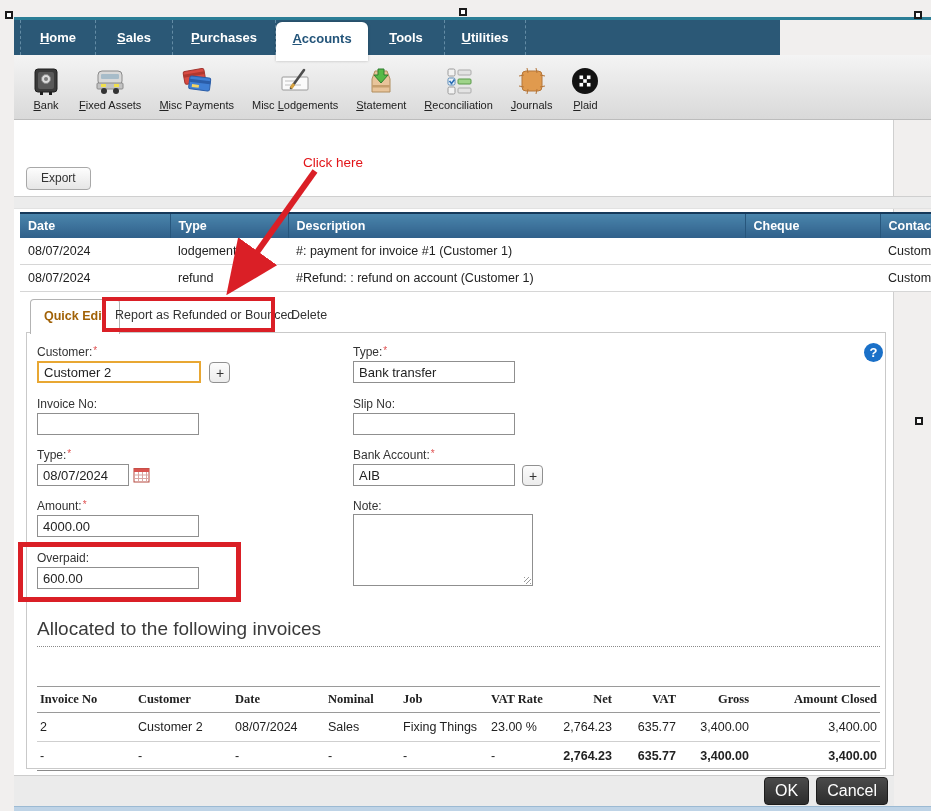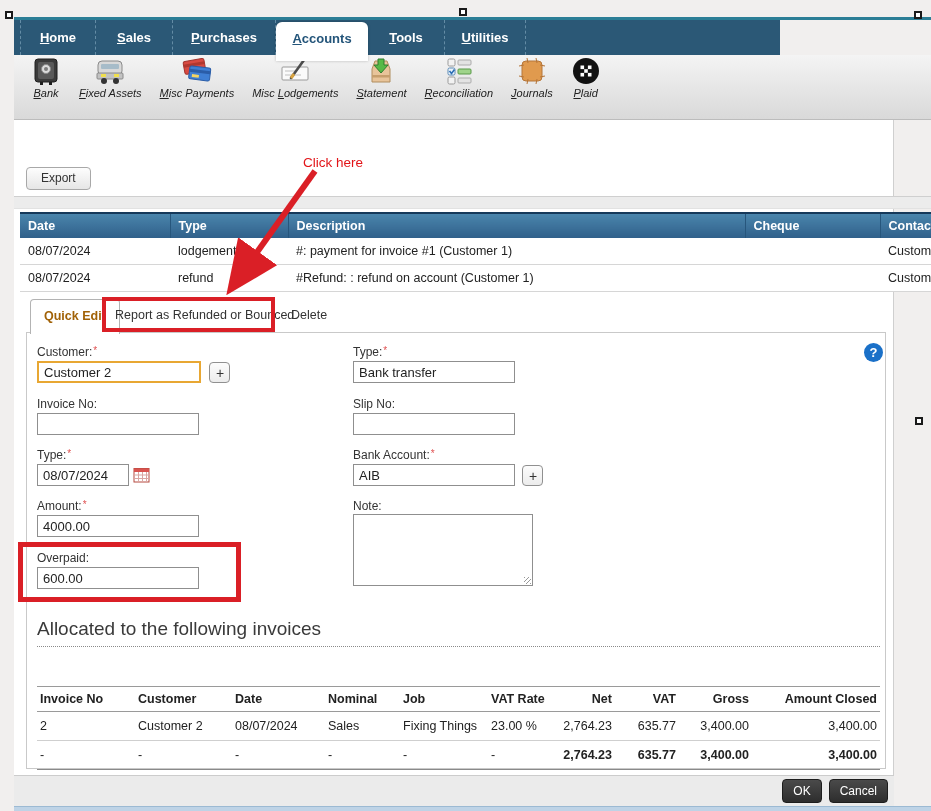--- a/index.html
+++ b/index.html
@@ -16,21 +16,21 @@
   
   .teal-strip { left:14px; top:17px; width:917px; height:3px; background:#2c7e96; }
   .navbar { left:14px; top:20px; width:766px; height:35px; background:#2b5876; display:flex; align-items:flex-start; padding-left:6px; overflow:visible; z-index:5; }
   .nav-tab { height:35px; line-height:35px; text-align:center; color:#fff; font-size:13px; font-weight:bold; border-right:1px dashed rgba(170,205,225,.45); cursor:pointer; }
   .nav-tab:first-child { border-left:1px dashed rgba(170,205,225,.45); }
   .nav-tab.active { position:relative; top:2px; height:39px; line-height:33px; background:#fff; color:#24557a; border:none; border-radius:6px 6px 0 0; z-index:7; box-shadow:0 0 3px rgba(0,0,0,.25); }
   .nav-tab u, .tool u { text-decoration:underline; }
 
   
   .toolbar { left:14px; top:55px; width:917px; height:65px; background:linear-gradient(#f4f4f4,#d9d9d9); border-bottom:1px solid #bcbcbc; display:flex; align-items:stretch; padding-left:8px; }
-  .tool { display:flex; flex-direction:column; align-items:center; justify-content:flex-end; padding:4px 9px 20px; font-size:11px; color:#222; cursor:pointer;font-style:italic; }
+  .tool { display:flex; flex-direction:column; align-items:center; justify-content:flex-end; padding:4px 9px 8px; font-size:11px; color:#222; cursor:pointer; }
   .tool .ticon { height:34px; display:flex; align-items:center; }
   .tool .lbl { margin-top:1px; white-space:nowrap; }
   .tool.active { background:linear-gradient(#dedede,#c7c7c7); border:1px solid #9c9c9c; }
 
   
   .content-bg { left:14px; top:120px; width:880px; height:686px; background:#fff; border-right:1px solid #cfcfcf; }
   .bottom-strip { left:14px; top:806px; width:917px; height:5px; background:#bed3e6; border-top:1px solid #9cbad3; }
 
   .export-btn { left:26px; top:167px; height:23px; padding:0 14px; border:1px solid #a8a8a8; border-radius:4px; background:linear-gradient(#fdfdfd,#e6e6e6); font-size:12px; color:#333; line-height:21px; cursor:pointer; }
 
@@ -63,29 +63,29 @@
   .grip { position:absolute; left:524px; top:577px; width:7px; height:7px; background:repeating-linear-gradient(135deg,#999 0 1px,transparent 1px 3px); z-index:3; }
   .help-icon { left:864px; top:343px; width:19px; height:19px; background:#1a70c8; border-radius:50%; color:#fff; font-weight:bold; font-size:13px; text-align:center; line-height:19px; z-index:3; cursor:pointer; }
   .cal-icon { left:133px; top:466px; z-index:3; cursor:pointer; }
 
   .alloc-heading { left:37px; top:618px; font-size:19px; color:#3a3a3a; z-index:2; }
   .alloc-rule { left:37px; top:646px; width:843px; border-bottom:1px dotted #8a8a8a; z-index:2; }
 
   
   .inv-wrap { left:37px; top:686px; width:843px; z-index:2; }
   table.inv { width:843px; border-collapse:collapse; table-layout:fixed; font-size:12.5px; }
-  table.inv th { font-weight:bold; color:#222; text-align:left; padding:5px 3px; border-top:1px solid #9a9a9a; border-bottom:1px solid #9a9a9a; }
+  table.inv th { font-weight:bold; color:#222; text-align:left; padding:5px 3px; border-top:1px solid #9a9a9a; border-bottom:1px solid #9a9a9a;font-family:Liberation Serif, serif; }
   table.inv td { color:#222; padding:7px 3px; border-bottom:1px solid #cfcfcf; white-space:nowrap; overflow:hidden; }
   table.inv .num, table.inv th.num { text-align:right; }
   table.inv tr.totals td { border-bottom:1px solid #8a8a8a; }
   table.inv tr.totals td.num { font-weight:bold; }
 
   
   .footer { left:14px; top:775px; width:880px; height:31px; background:#ebebeb; border-top:1px solid #cccccc; display:flex; justify-content:flex-end; align-items:center; gap:7px; padding-right:6px; }
-  .btn-dark { background:linear-gradient(#4a4a4a,#2d2d2d); color:#fff; border:1px solid #1d1d1d; border-radius:4px; font-size:12px; padding:4px 10px; cursor:pointer; font-family:inherit; }
+  .btn-dark { background:linear-gradient(#4a4a4a,#2d2d2d); color:#fff; border:1px solid #1d1d1d; border-radius:4px; font-size:16px; padding:4px 10px; cursor:pointer; font-family:inherit; }
 </style>
 </head>
 <body>
 
 <div class="handle" style="left:5px;top:11px"></div>
 <div class="handle" style="left:459px;top:8px"></div>
 <div class="handle" style="left:914px;top:11px"></div>
 <div class="handle" style="left:915px;top:417px"></div>
 
 <div class="abs teal-strip"></div>

